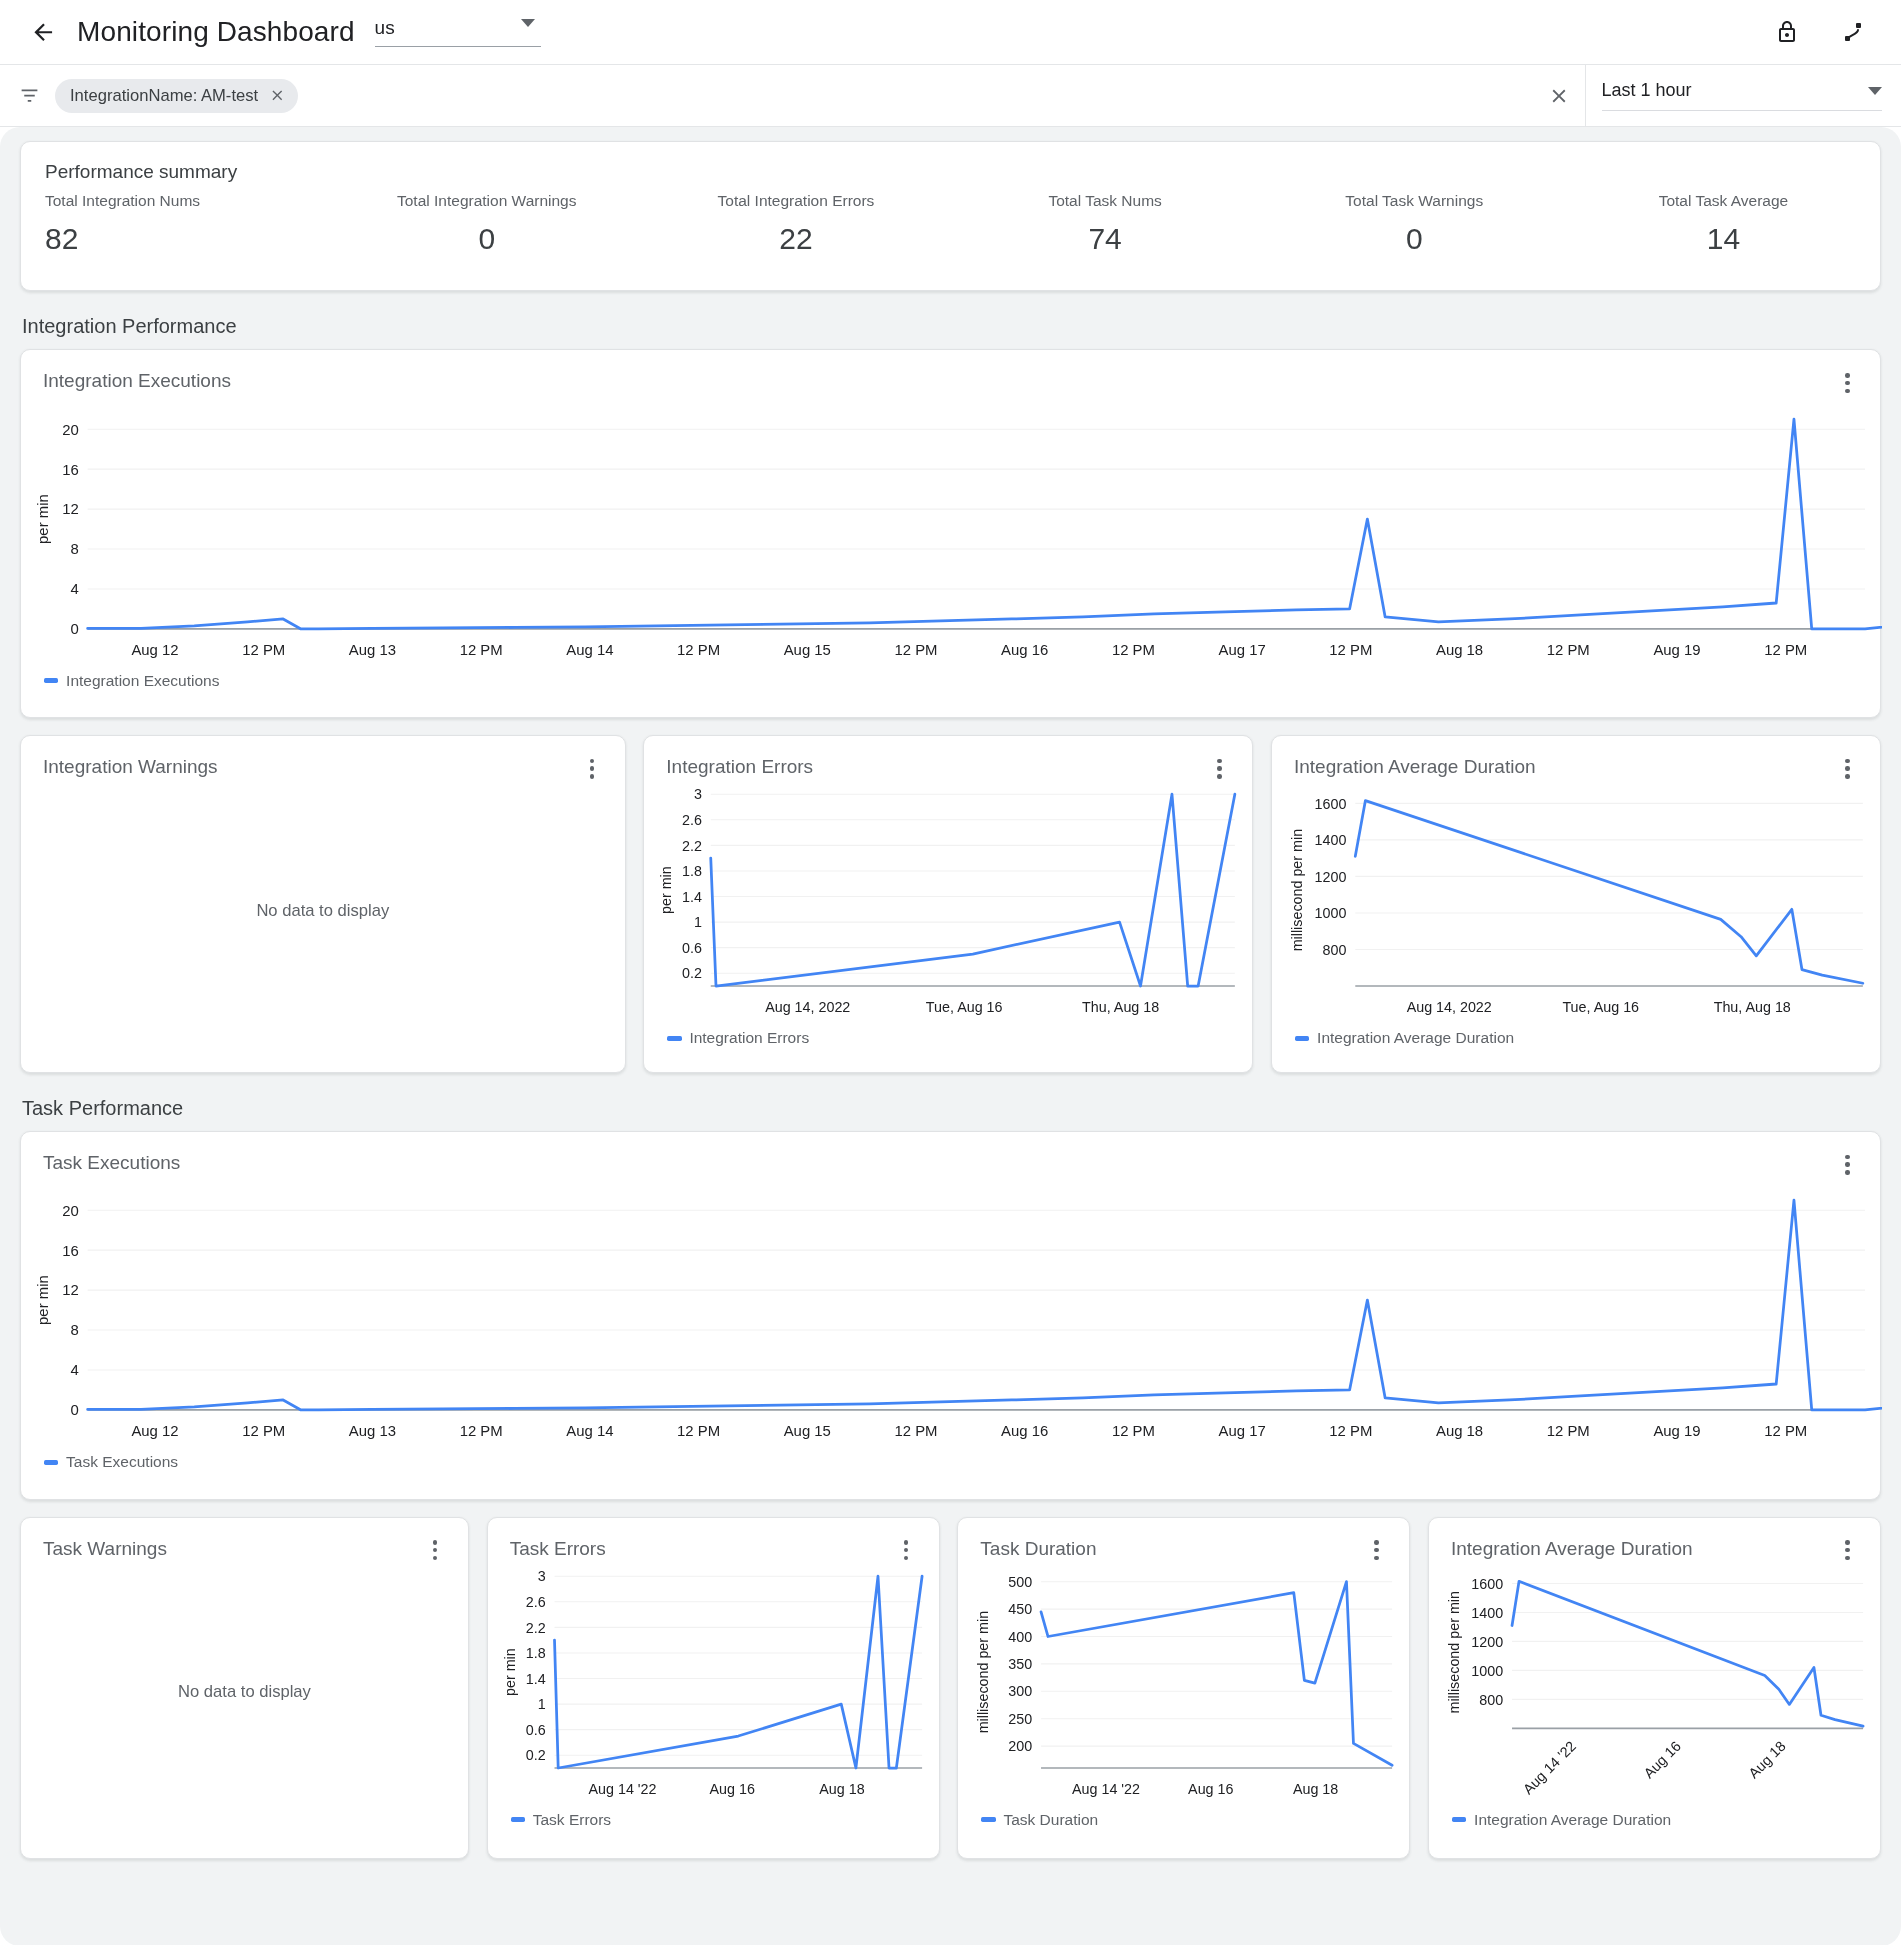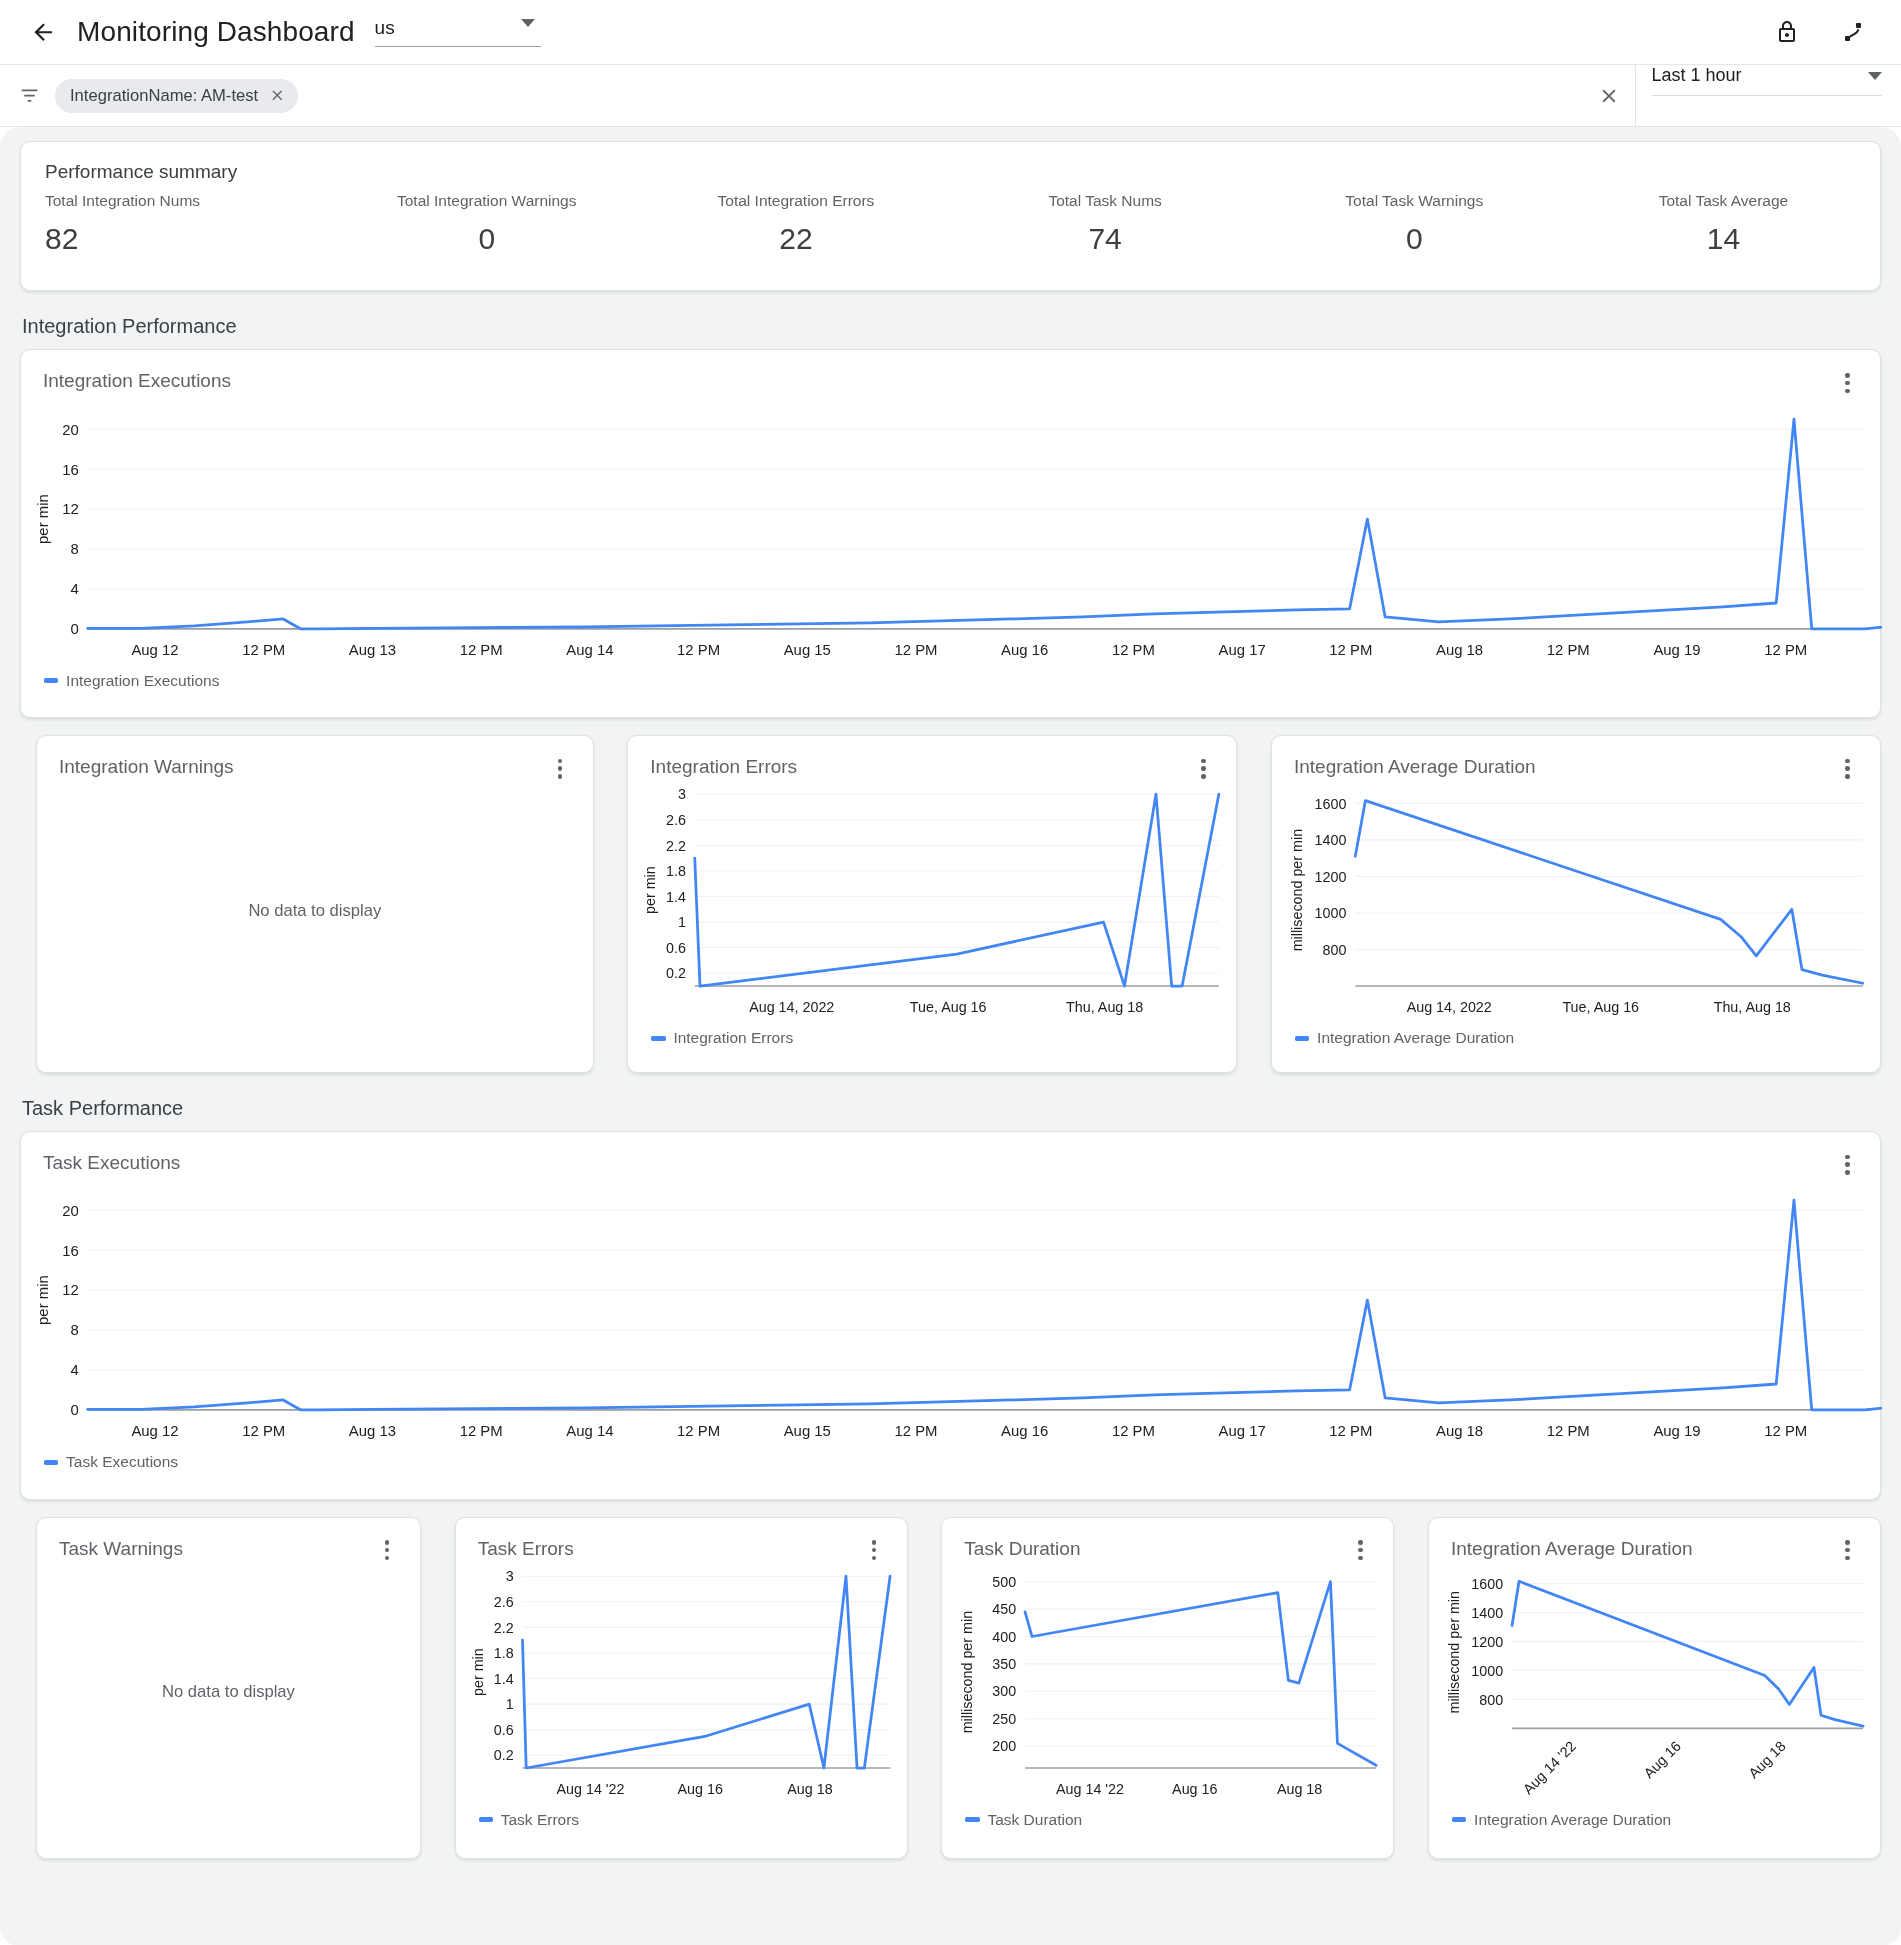--- a/index.html
+++ b/index.html
@@ -111,25 +111,25 @@
     cursor: text;
   }
   .clear-all {
     width: 53px;
     display: flex; align-items: center; justify-content: center;
     cursor: pointer;
     flex: 0 0 auto;
   }
   .clear-all svg { width: 22px; height: 22px; }
   .time-range {
-    width: 266px;
+    width: 316px;
     flex: 0 0 auto;
     border-left: 1.1px solid #e4e6e8;
     display: flex;
-    align-items: flex-start;
+    align-items: center;
     padding: 0 19px 0 15.5px;
     position: relative;
     cursor: pointer;
   }
   .time-range .tr-inner {
     width: 100%;
     border-bottom: 1.1px solid #dadce0;
     padding-bottom: 8.8px;
     display: flex; align-items: center;
   }
@@ -148,21 +148,20 @@
     padding: 14.4px 0 0 0;
     height: calc(1946px - 65px - 62px);
     border-radius: 20px;
   }
 
   .card {
     background: #ffffff;
     border-radius: 10px;
     border: 0.6px solid #e0e2e4;
     box-shadow: 0 1.1px 2.8px rgba(60,64,67,.12);
-    margin-left: 16px;
   }
 
   
   .summary {
     margin: 0 20px;
     height: 150px;
     padding: 19px 24px 0 24px;
   }
   .summary-title {
     font-size: 19px;

